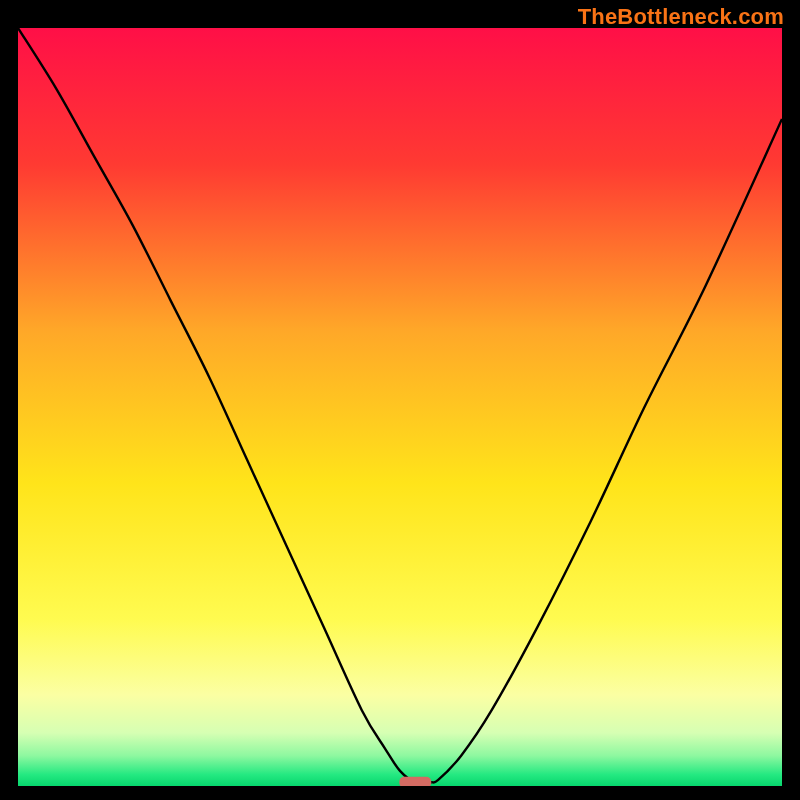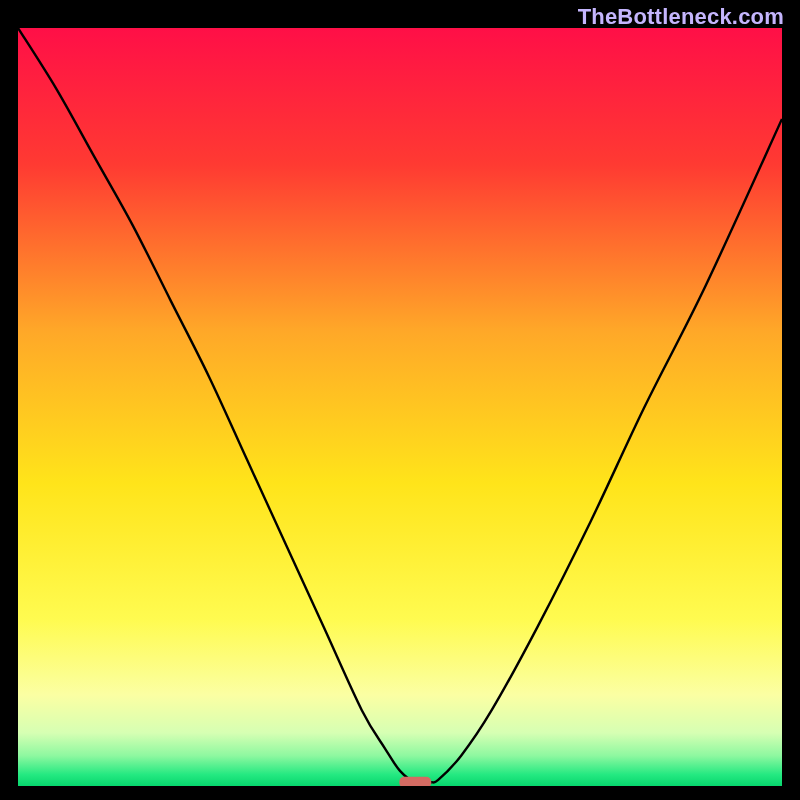--- a/index.html
+++ b/index.html
@@ -14,21 +14,21 @@
   .container {
     position: relative;
     width: 800px;
     height: 800px;
     background: #000000;
   }
   .watermark {
     position: absolute;
     top: 4px;
     right: 16px;
-    color: #c4b5fd;
+    color: #f97316;
     font-size: 22px;
     font-weight: 600;
     letter-spacing: 0.2px;
     z-index: 10;
   }
   .plot-wrap {
     position: absolute;
     left: 18px;
     top: 28px;
     width: 764px;

